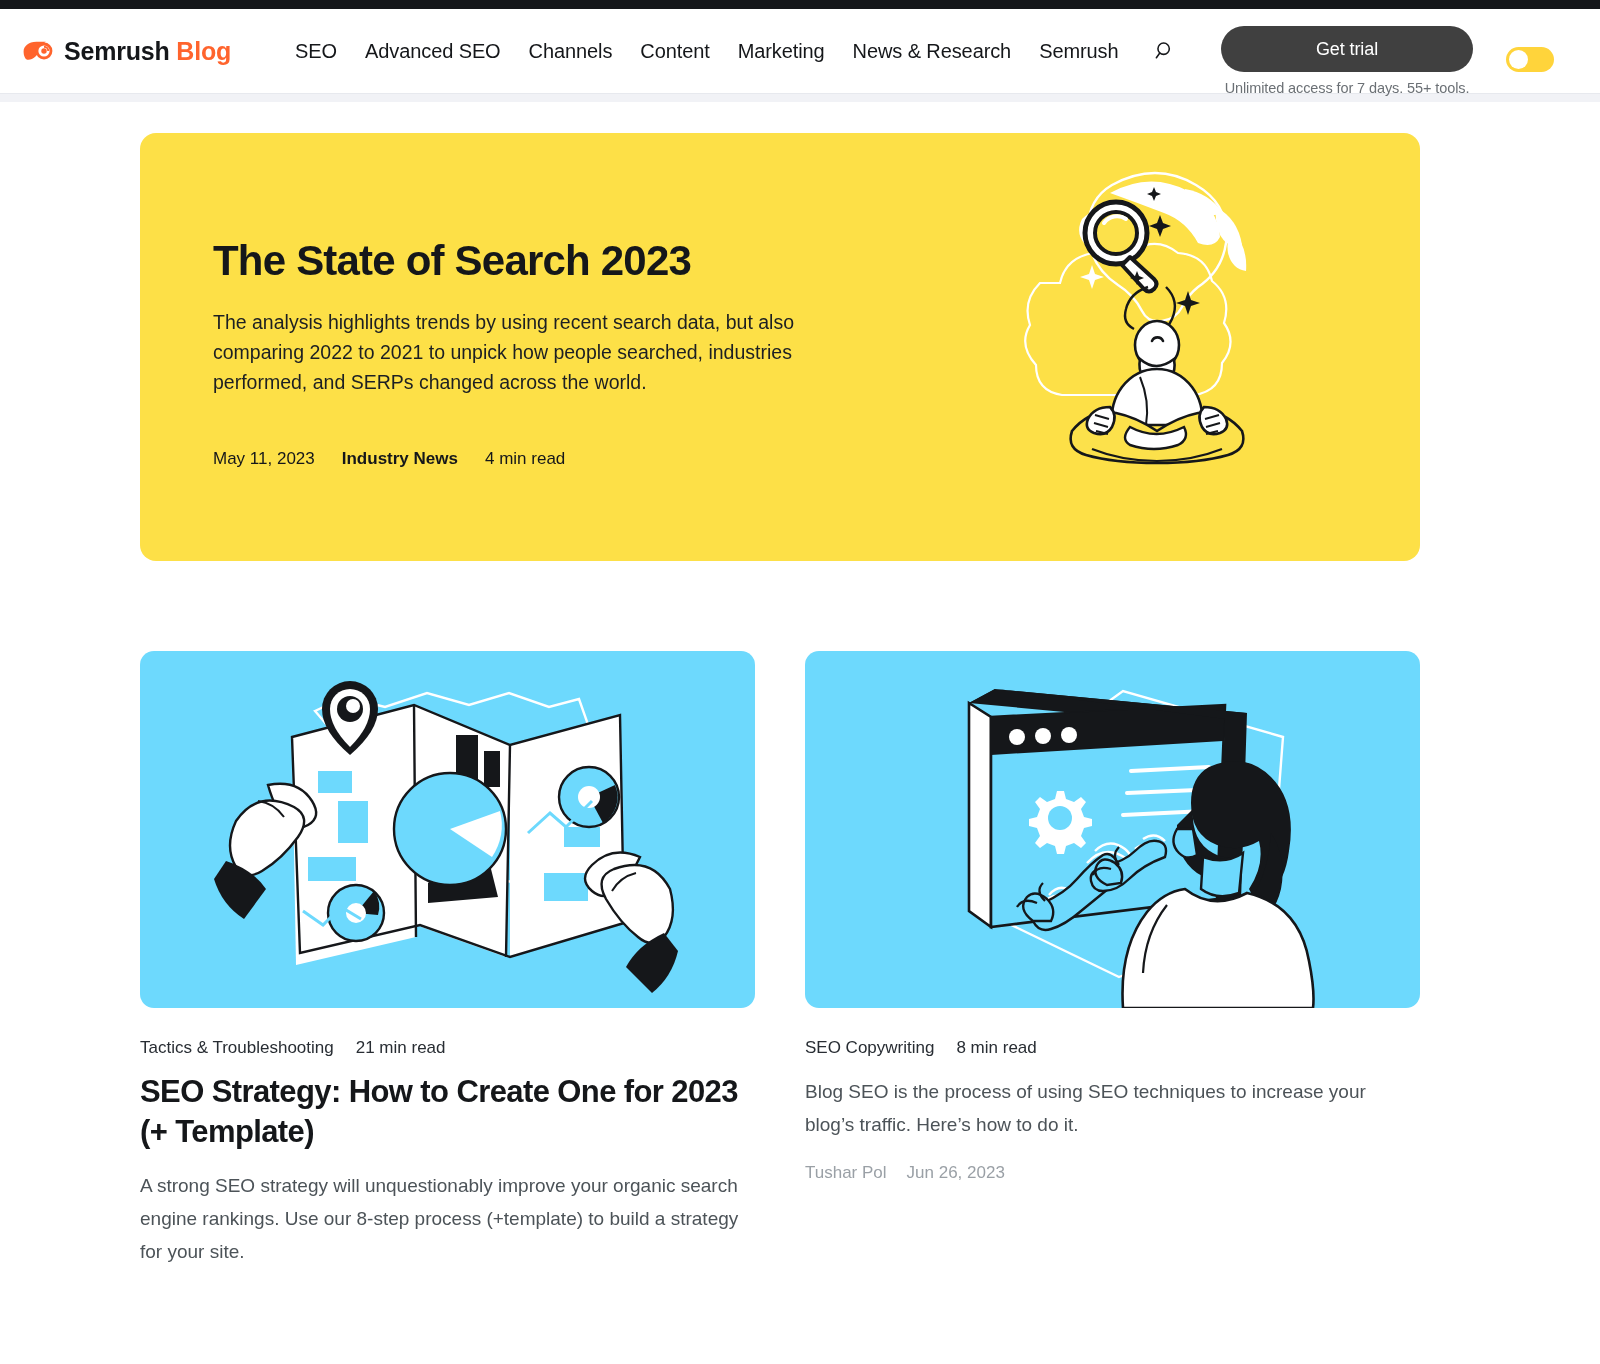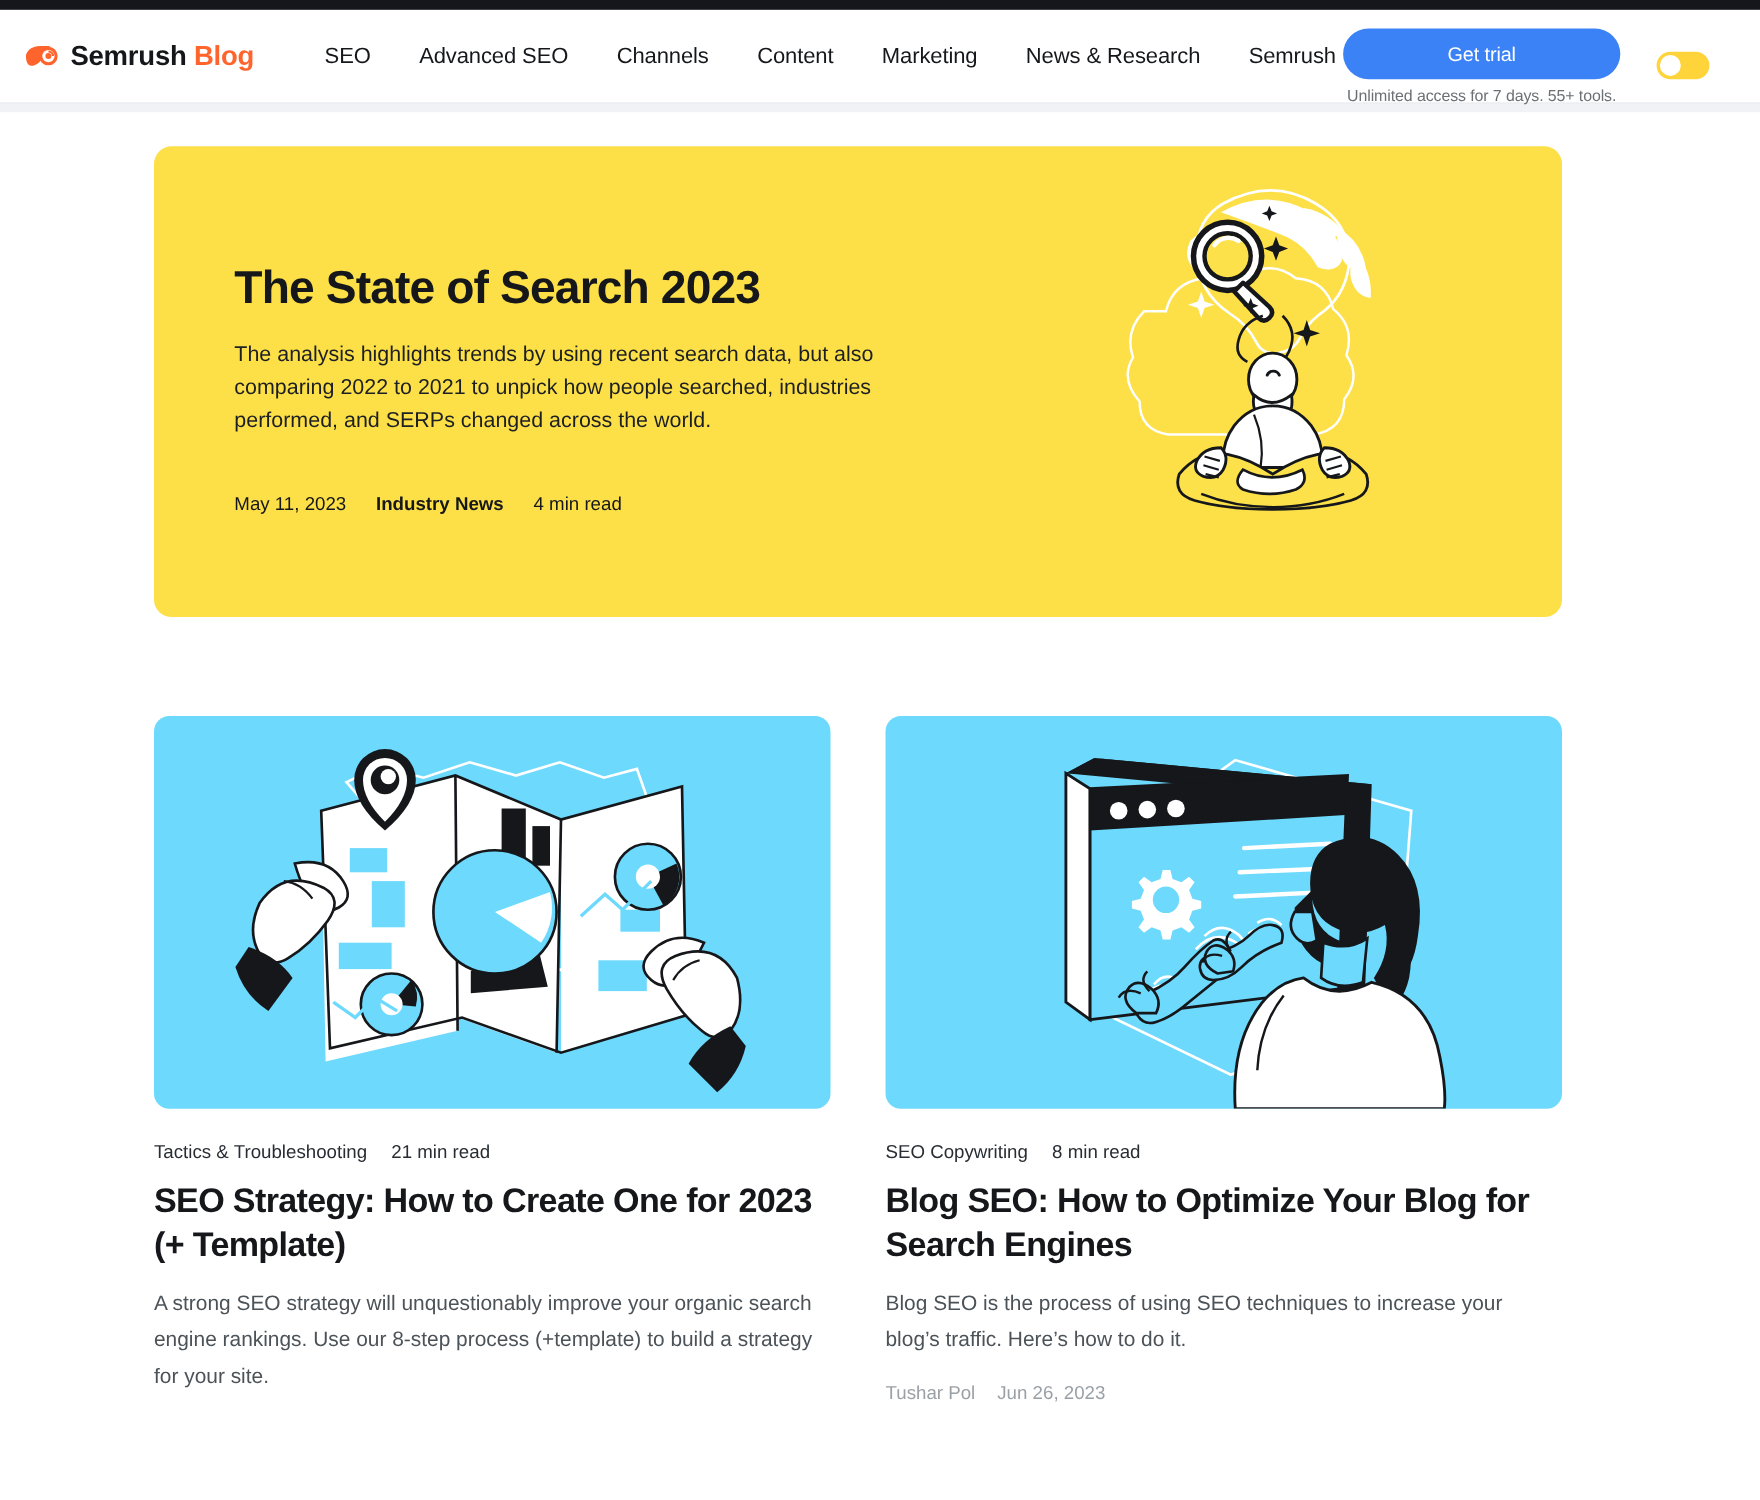--- a/index.html
+++ b/index.html
@@ -44,21 +44,21 @@
     font-weight: 700;
     letter-spacing: -0.2px;
     white-space: nowrap;
     color: #15171a;
   }
   .brand-text .accent { color: #ff642d; }
 
   .nav {
     display: flex;
     align-items: flex-end;
-    gap: 44px;
+    gap: 28px;
     flex: 0 0 auto;
   }
   .nav-item {
     font-size: 20px;
     color: #15171a;
     white-space: nowrap;
     cursor: pointer;
     letter-spacing: -0.1px;
   }
 
@@ -76,21 +76,21 @@
     top: 17px;
     width: 252px;
     display: flex;
     flex-direction: column;
     align-items: center;
   }
   .cta-btn {
     width: 252px;
     height: 46px;
     border-radius: 24px;
-    background: #3b82f6;
+    background: #404040;
     color: #ffffff;
     font-size: 18px;
     border: none;
     cursor: pointer;
     font-family: inherit;
     display: flex; align-items: center; justify-content: center;
     letter-spacing: -0.1px;
   }
   .cta-sub {
     margin-top: 8px;
@@ -443,21 +443,20 @@
             <path d="M360 206 q-22 8 -36 22 q-12 12 -26 12 q-10 0 -12 -10 q-2 -10 12 -14 q22 -6 32 -16 q12 -12 22 -10 q12 2 8 16 z" fill="#6dd9fd" stroke="#15171a" stroke-width="2.4"></path>
             <path d="M302 234 q-16 -8 -10 -20 q6 -10 18 -2 q10 8 6 20 z" fill="#6dd9fd" stroke="#15171a" stroke-width="2.4"></path>
             <path d="M306 218 q-14 -4 -18 6 M314 214 q-8 -10 0 -18" fill="none" stroke="#15171a" stroke-width="2.2"></path>
           </g>
         </svg>
       </div>
       <div class="card-meta">
         <span>SEO Copywriting</span>
         <span>8 min read</span>
       </div>
-      <h2 class="card-title">Blog SEO: How to Optimize Your Blog for Search Engines</h2>
       <p class="card-desc">Blog SEO is the process of using SEO techniques to increase your blog’s traffic. Here’s how to do it.</p>
       <div class="card-byline">
         <span>Tushar Pol</span>
         <span>Jun 26, 2023</span>
       </div>
     </article>
 
   </section>
 </main>
 

